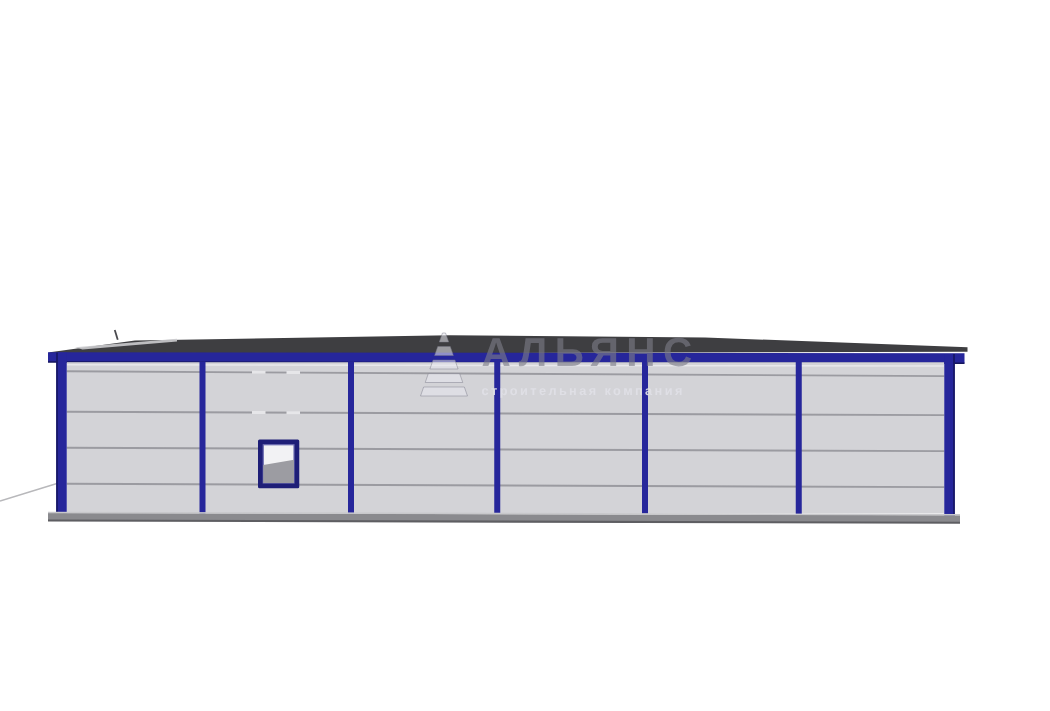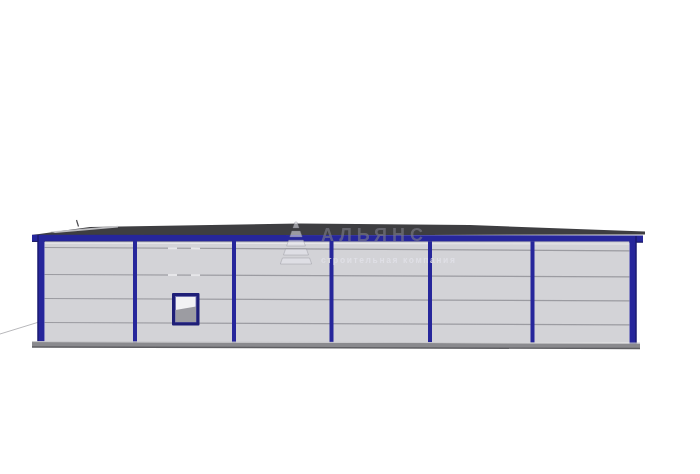--- a/index.html
+++ b/index.html
@@ -32,21 +32,21 @@
 
   .watermark{
     position:absolute;left:280px;top:218px;width:260px;height:56px;
     display:flex;flex-direction:row;align-items:flex-start;
     pointer-events:none;
   }
   .wm-logo{flex:0 0 auto;margin-top:1px;}
   .wm-strip{fill:rgba(232,232,238,0.55);stroke:rgba(120,120,132,0.5);stroke-width:.6;}
   .wm-text{margin-left:7px;display:flex;flex-direction:column;}
   .wm-title{
-    font-size:18px;font-weight:700;line-height:30px;
+    font-size:27px;font-weight:700;line-height:30px;
     letter-spacing:5px;color:rgba(125,125,136,0.62);
     white-space:nowrap;margin-top:2px;
   }
   .wm-subtitle{
     font-size:8.5px;font-weight:700;letter-spacing:1.6px;
     color:rgba(224,224,230,0.92);white-space:nowrap;margin-top:5px;
   }
 </style>
 </head>
 <body>

